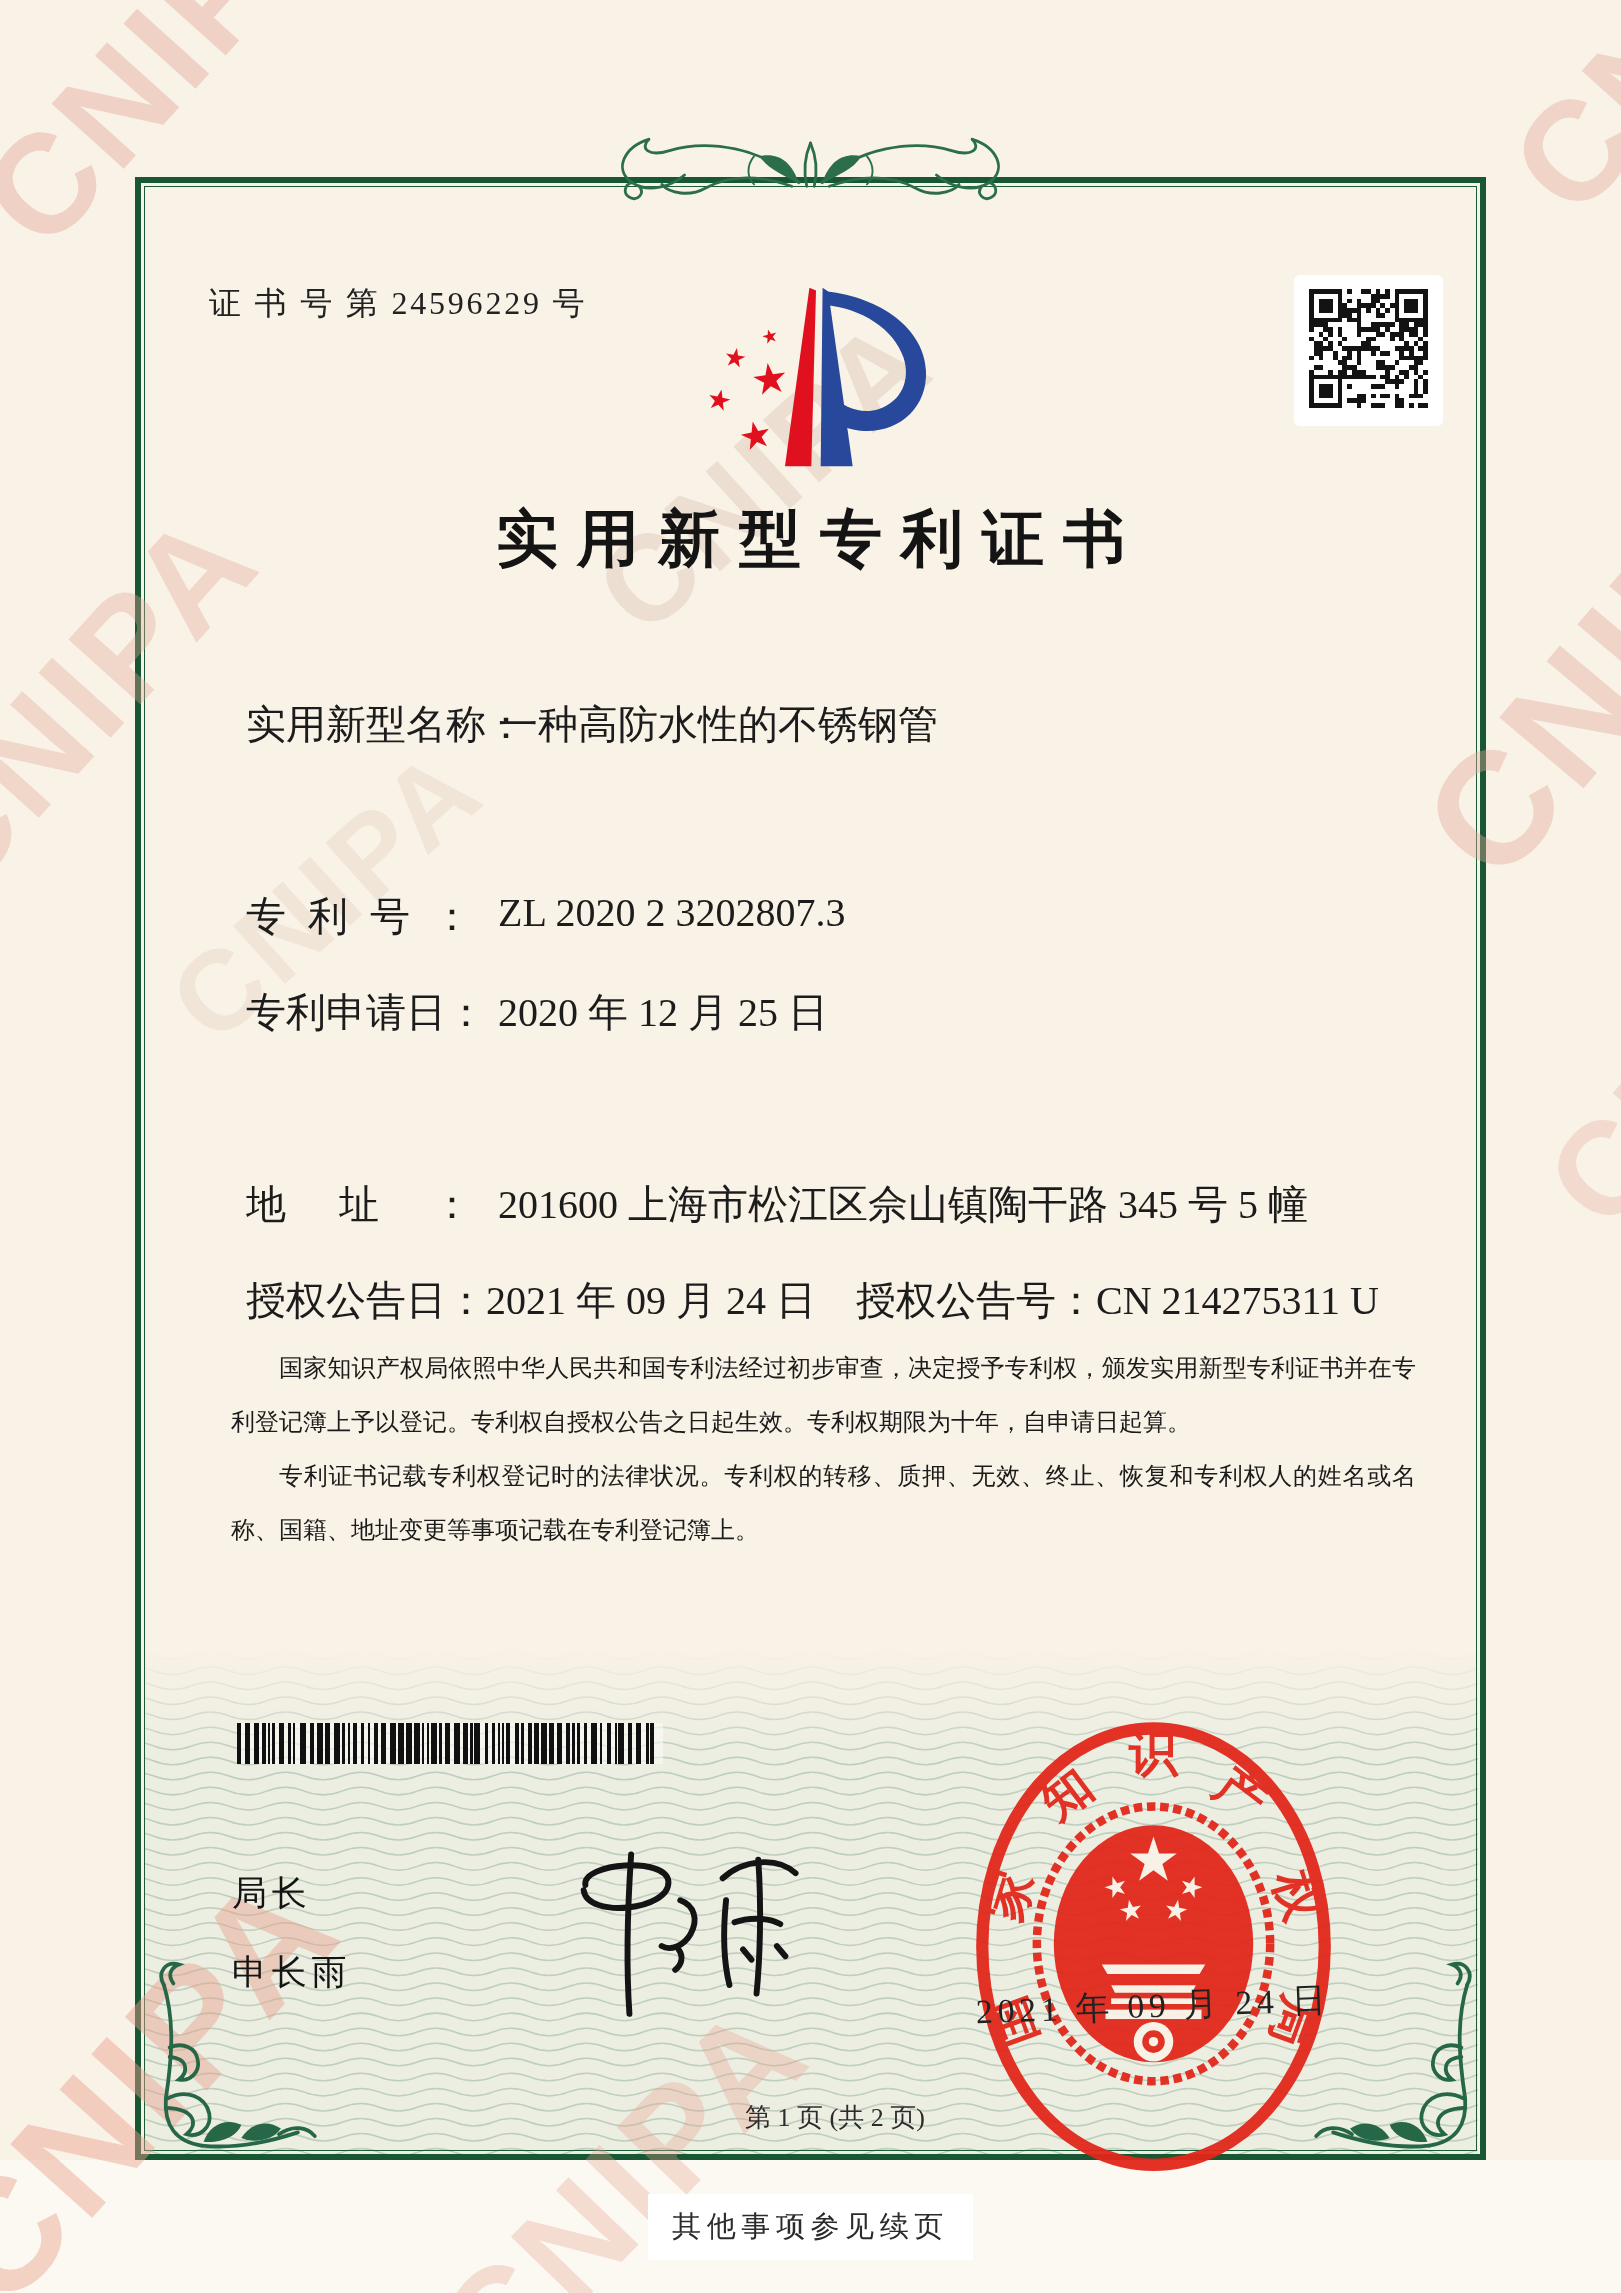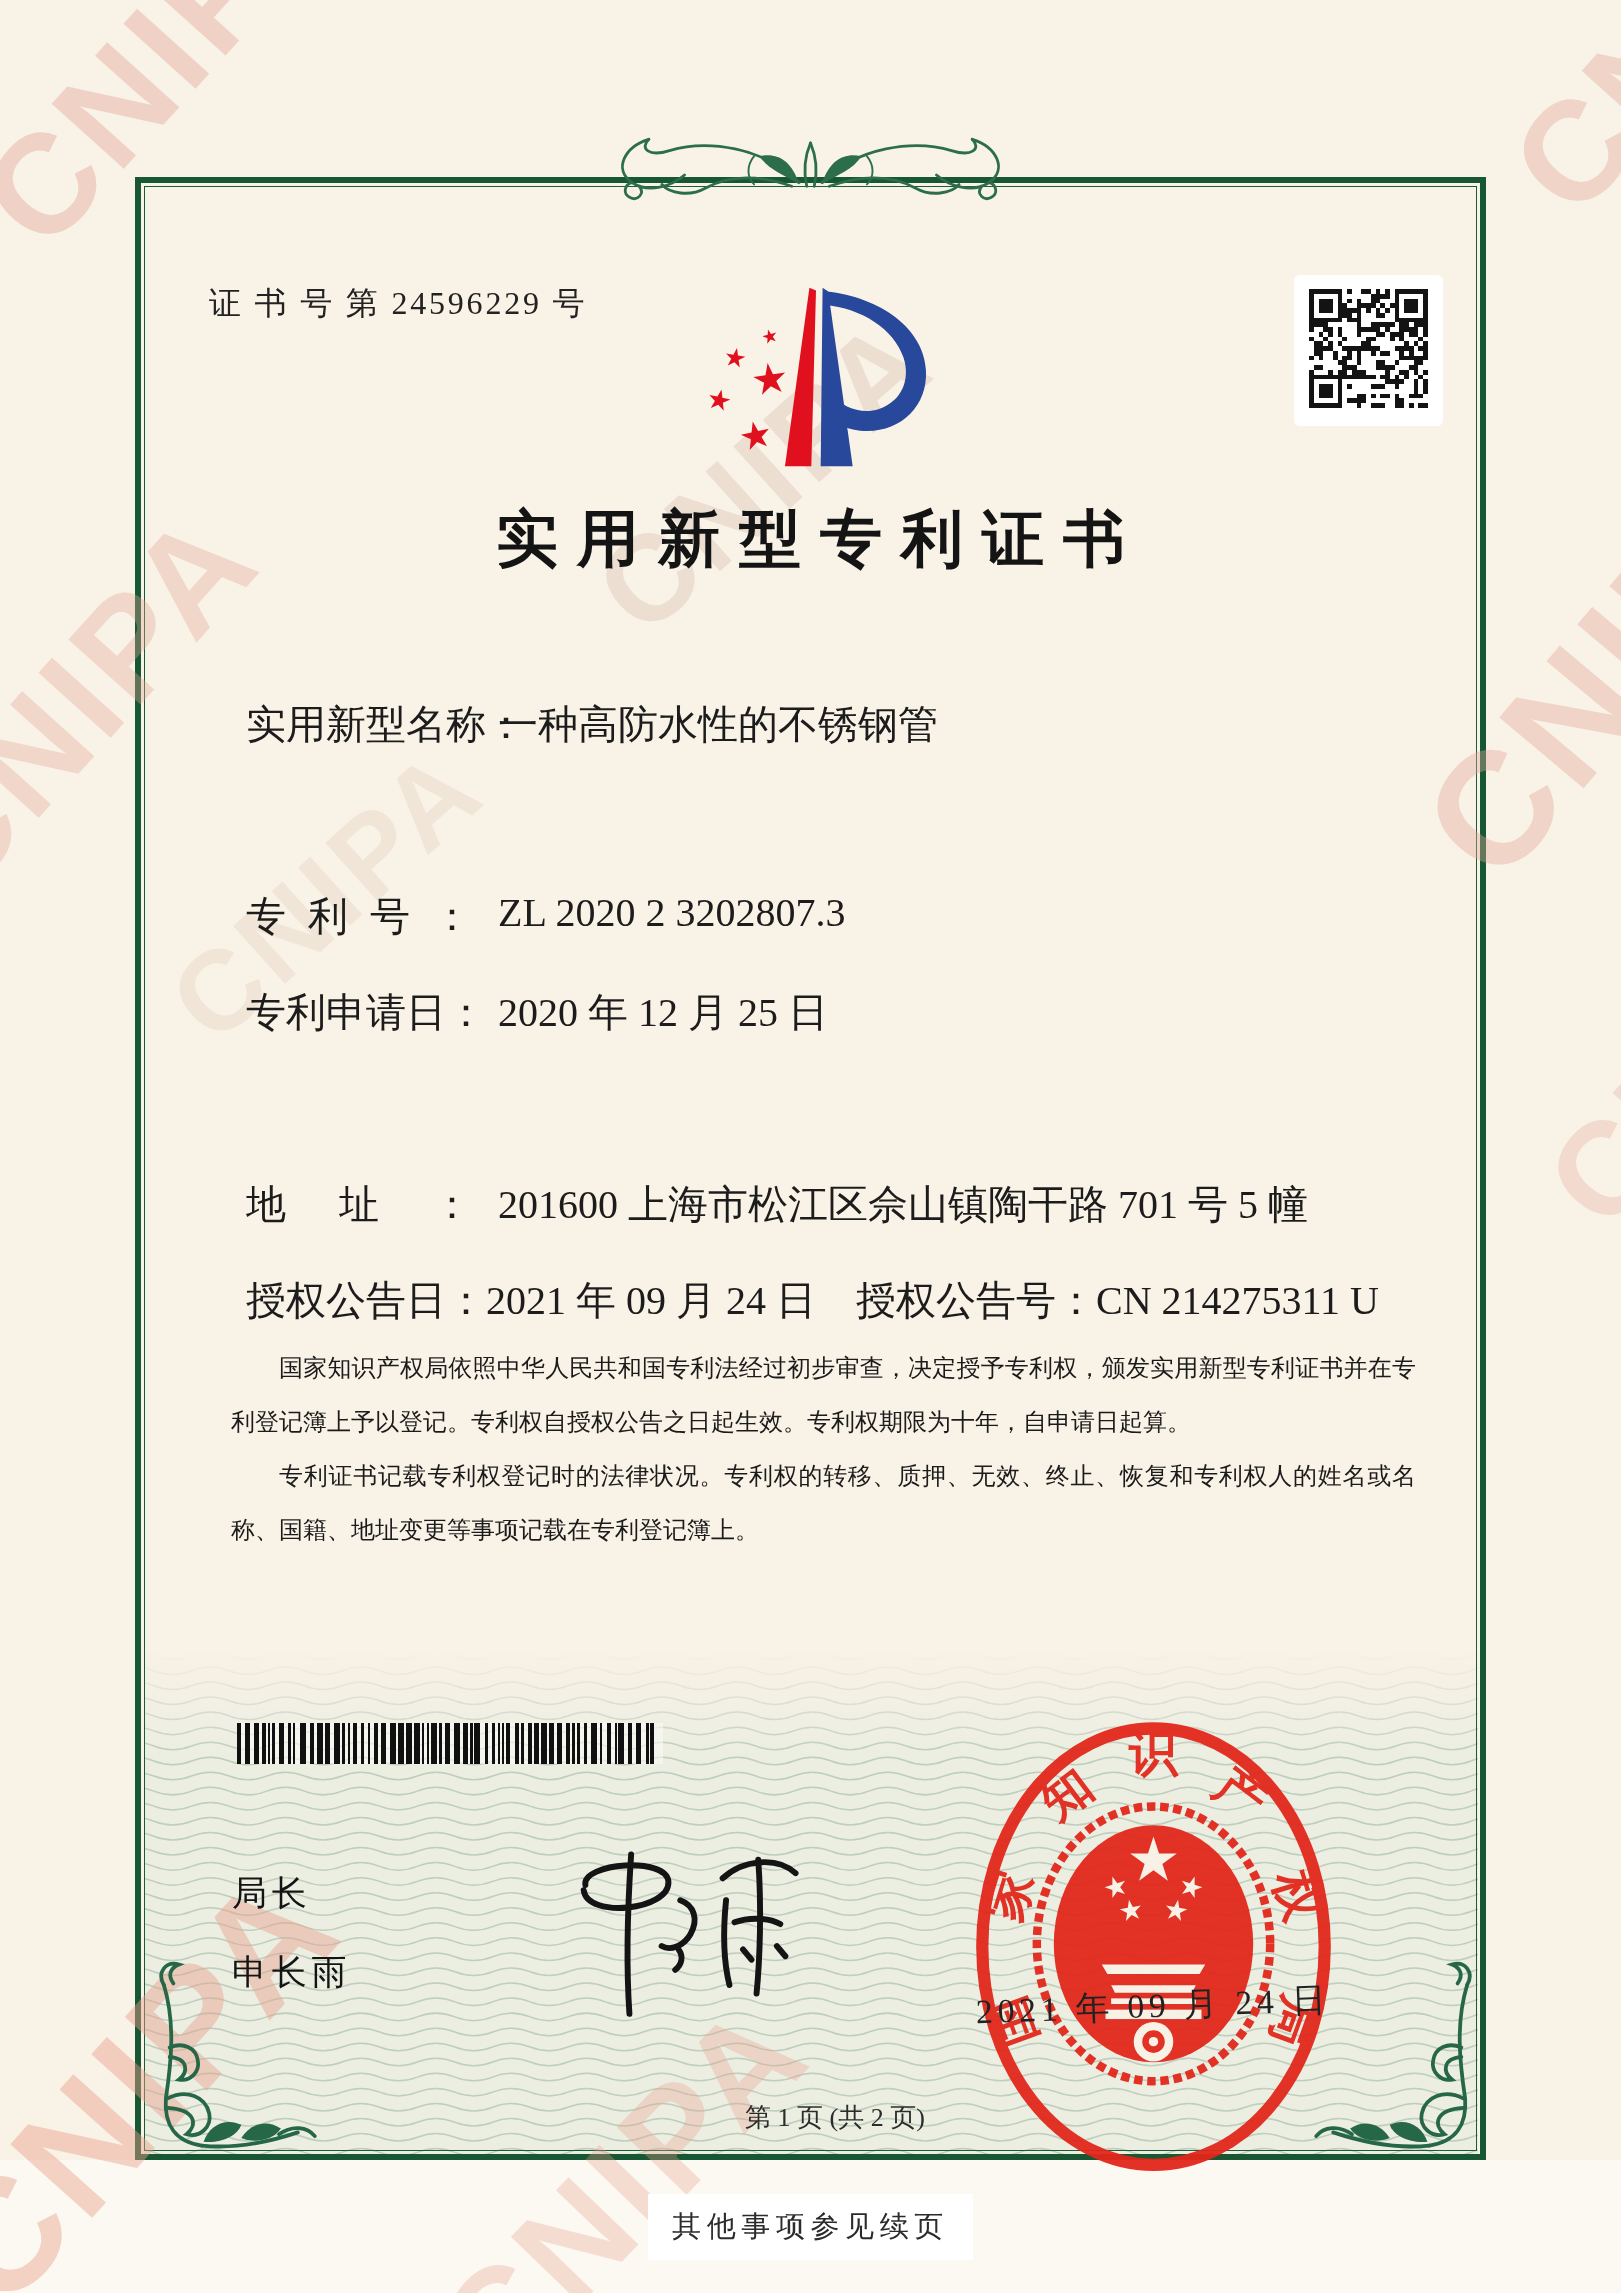--- a/index.html
+++ b/index.html
@@ -820,21 +820,21 @@
     <div class="frow" style="top:697px">
       <span class="flabel">实用新型名称：</span><span class="fvalue">一种高防水性的不锈钢管</span>
     </div>
     <div class="frow" style="top:889px">
       <span class="flabel">专利号：</span><span class="fvalue">ZL 2020 2 3202807.3</span>
     </div>
     <div class="frow" style="top:985px">
       <span class="flabel">专利申请日：</span><span class="fvalue">2020 年 12 月 25 日</span>
     </div>
     <div class="frow" style="top:1177px">
-      <span class="flabel">地址：</span><span class="fvalue">201600 上海市松江区佘山镇陶干路 701 号 5 幢</span>
+      <span class="flabel">地址：</span><span class="fvalue">201600 上海市松江区佘山镇陶干路 345 号 5 幢</span>
     </div>
 
     <div class="frow" style="top:1273px;width:1185px">
       <span>授权公告日：</span><span>2021 年 09 月 24 日</span>
       <span class="grant-second">
         <span>授权公告号：</span><span>CN 214275311 U</span>
       </span>
     </div>
 
     <div class="body-text">

